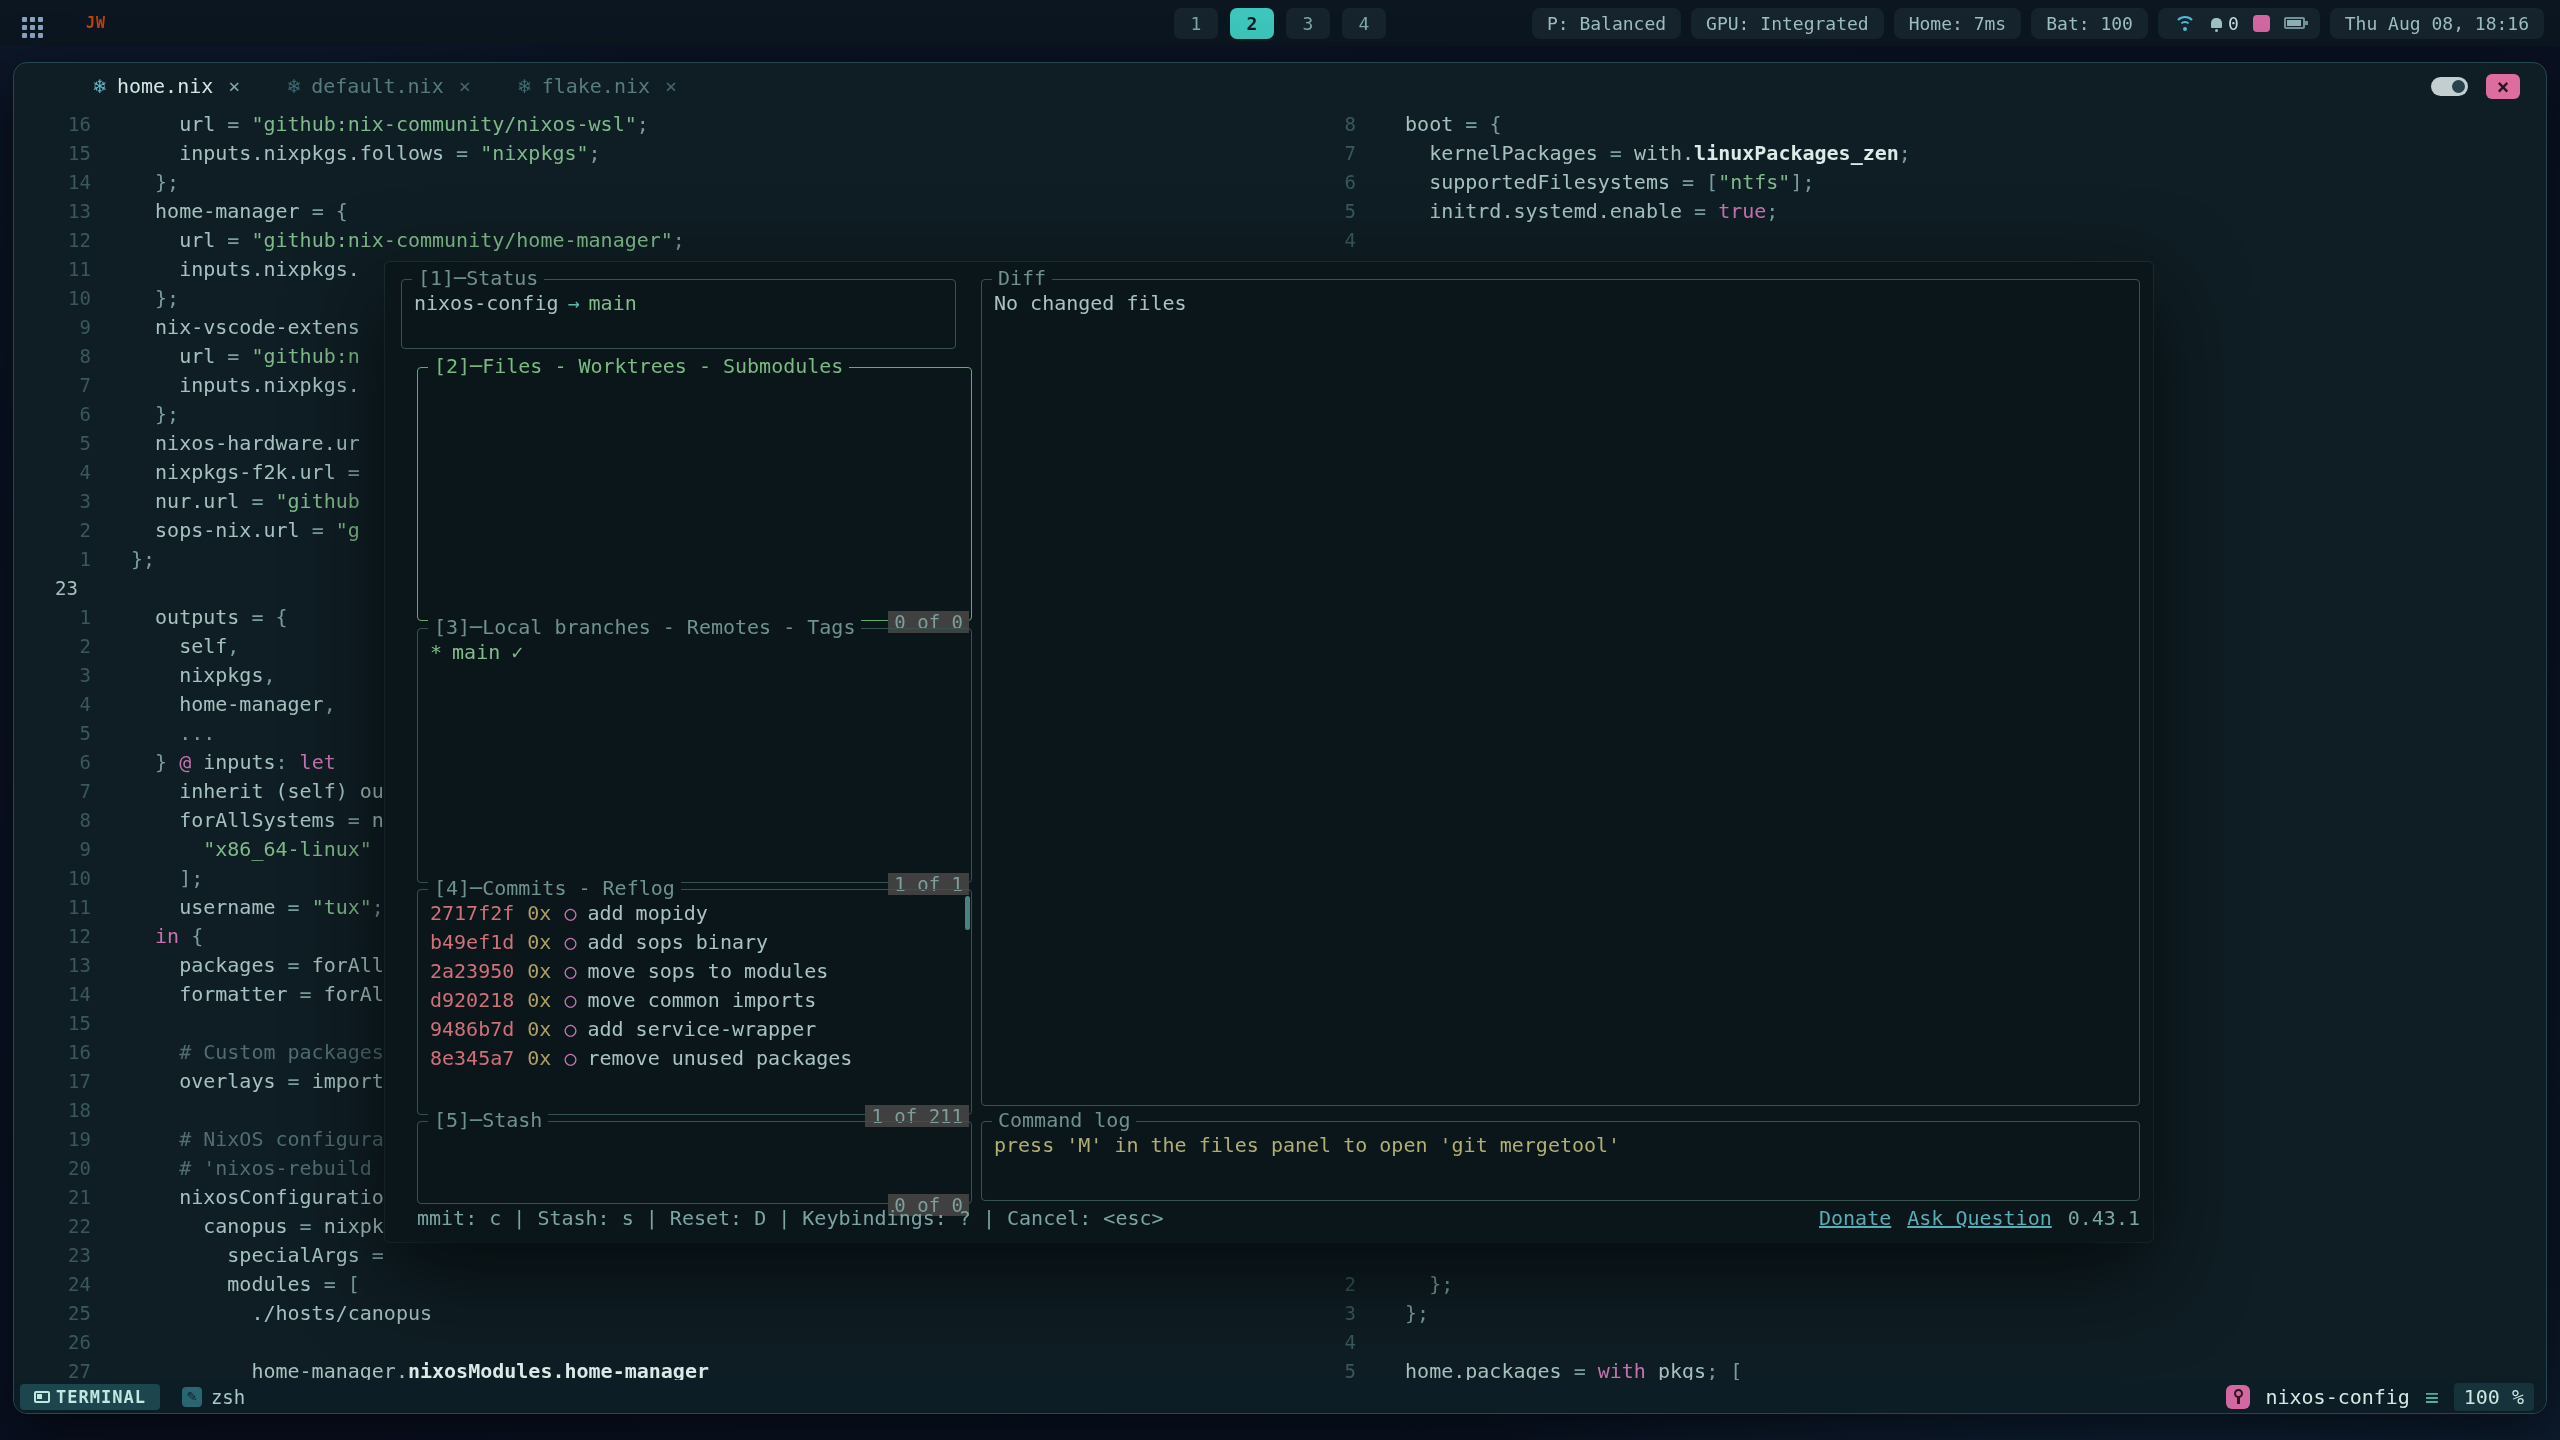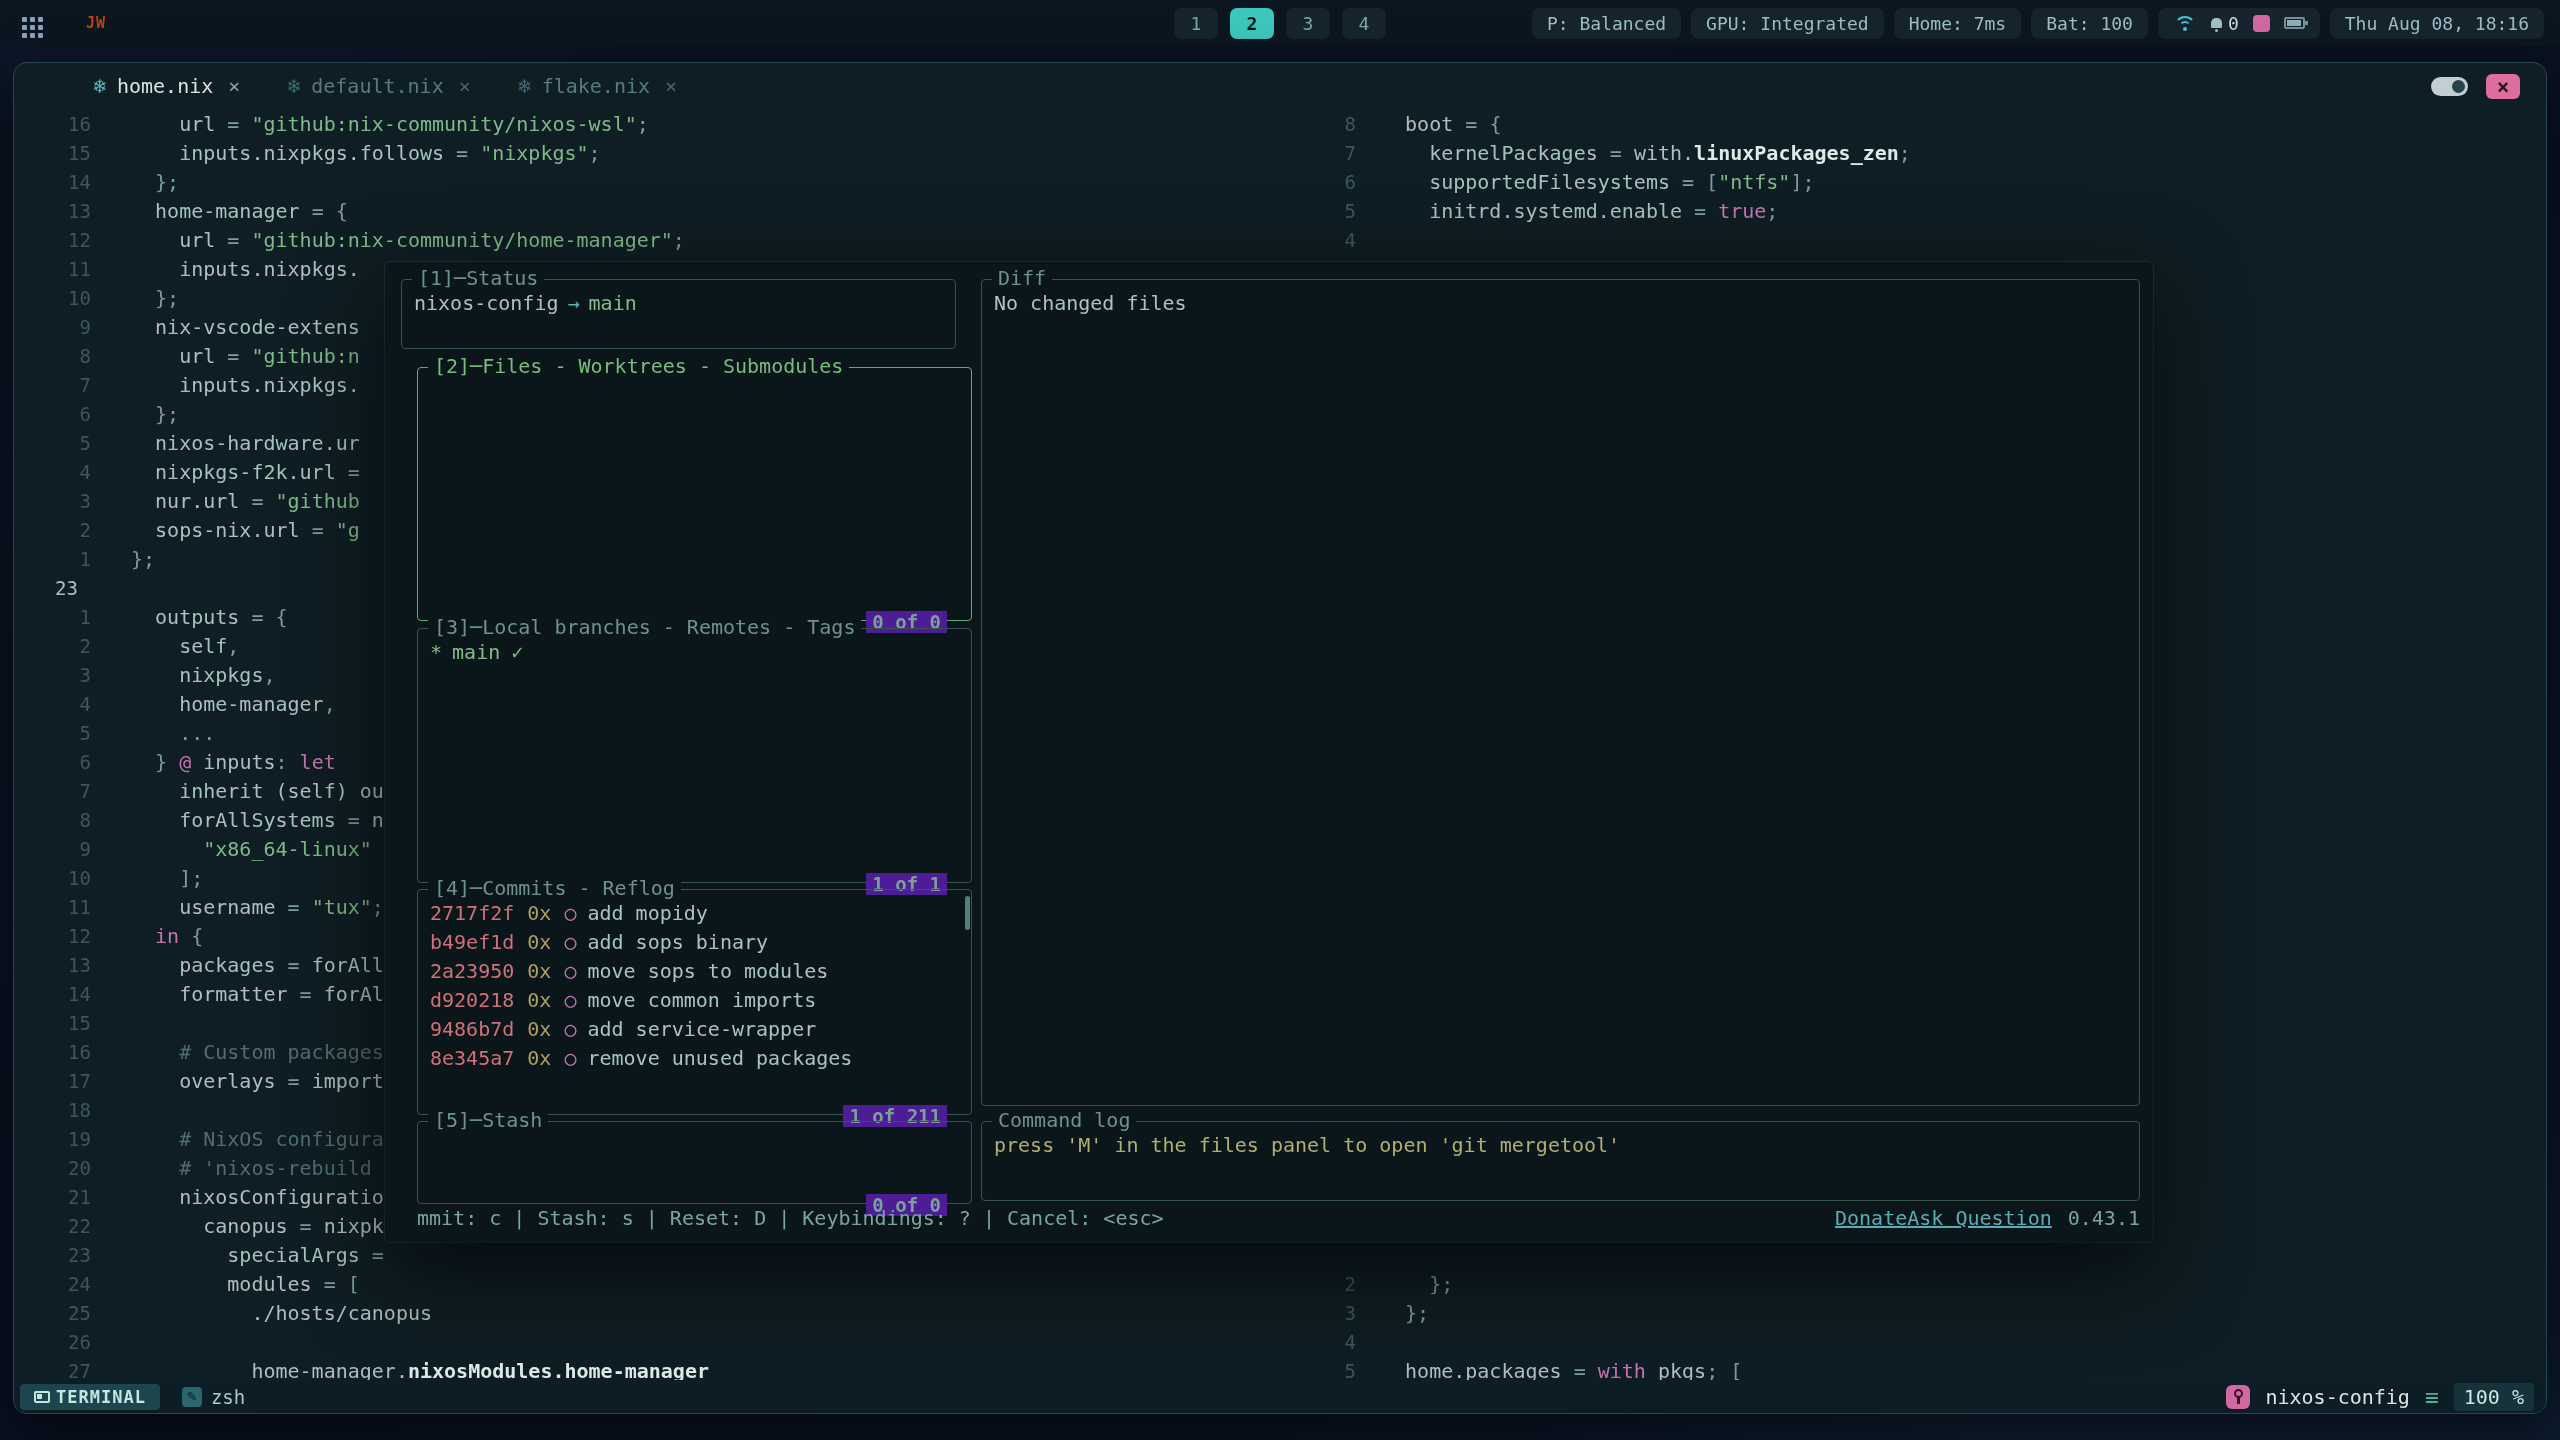--- a/index.html
+++ b/index.html
@@ -76,21 +76,21 @@
   .tk-c{color:#506d70;}
   .tk-f{color:#dcebe8;font-weight:bold;}
 
   
   .popup{position:absolute;left:371px;top:153px;width:1768px;height:980px;background:#0b161b;border-radius:5px;
     box-shadow:0 30px 90px rgba(0,0,0,.65), 0 0 0 1px rgba(55,85,84,.35);z-index:5;}
   .lg-panel{position:absolute;border:1px solid #37534f;border-radius:4px;box-sizing:border-box;}
   .lg-panel.focused{border-color:#5fae6d;}
   .lg-title{position:absolute;top:-14px;left:10px;background:#0b161b;padding:0 6px;font-size:20px;color:#6f918f;white-space:pre;}
   .lg-panel.focused .lg-title{color:#79bb80;}
-  .lg-count{position:absolute;bottom:-13px;right:24px;background:#4c1d95;padding:0 6px;font-size:19px;color:#7e9e9b;font-weight:bold;}
+  .lg-count{position:absolute;bottom:-13px;right:2px;background:#404040;padding:0 6px;font-size:19px;color:#7e9e9b;}
   .lg-content{padding:9px 12px;font-size:20px;line-height:29px;color:#a9c4c0;}
   #p-status{left:16px;top:17px;width:555px;height:70px;}
   #p-files{left:32px;top:105px;width:555px;height:254px;}
   #p-branches{left:32px;top:366px;width:555px;height:255px;}
   #p-commits{left:32px;top:627px;width:555px;height:226px;}
   #p-stash{left:32px;top:859px;width:555px;height:83px;}
   #p-diff{left:596px;top:17px;width:1159px;height:827px;}
   #p-log{left:596px;top:859px;width:1159px;height:80px;}
   .arrow{color:#5fb5ae;margin:0 9px;}
   .branch-name{color:#84bb8b;}
@@ -100,21 +100,21 @@
   .commit-row{height:29px;display:flex;align-items:center;}
   .c-hash{color:#d07078;margin-right:13px;}
   .c-author{color:#af9f61;margin-right:13px;}
   .c-node{color:#c678b6;margin-right:11px;}
   .c-msg{color:#a9c4c0;}
   .scroll-thumb{position:absolute;top:6px;right:1px;width:5px;height:34px;background:#4a837d;border-radius:3px;}
   #p-log .lg-content{color:#b1ae74;}
   .lg-bottom{position:absolute;left:32px;right:13px;top:944px;display:flex;justify-content:space-between;
     align-items:center;font-size:20px;color:#7ba4a2;}
   .lg-links{display:flex;align-items:center;}
-  .lg-link{color:#59aeb5;text-decoration:underline;margin-left:0;}
+  .lg-link{color:#59aeb5;text-decoration:underline;margin-left:16px;}
   .lg-version{margin-left:16px;color:#7ba4a2;}
 
   
   .statusbar{position:absolute;left:0;right:0;bottom:0;height:33px;background:#0d1d25;display:flex;align-items:center;
     padding:0 12px 0 6px;box-sizing:border-box;gap:22px;border-radius:0 0 13px 13px;}
   .badge{display:inline-flex;align-items:center;gap:6px;background:#1c454d;color:#c2e6e0;padding:3px 14px;
     border-radius:4px;font-size:17px;letter-spacing:1px;font-weight:bold;}
   .term-icon{position:relative;width:16px;height:12px;border:2px solid #c2e6e0;border-radius:2px;display:inline-block;box-sizing:border-box;}
   .term-icon::after{content:"";position:absolute;left:1px;top:1px;width:5px;height:5px;background:#c2e6e0;}
   .shell{display:inline-flex;align-items:center;gap:9px;color:#a9c8c4;font-size:19px;}

